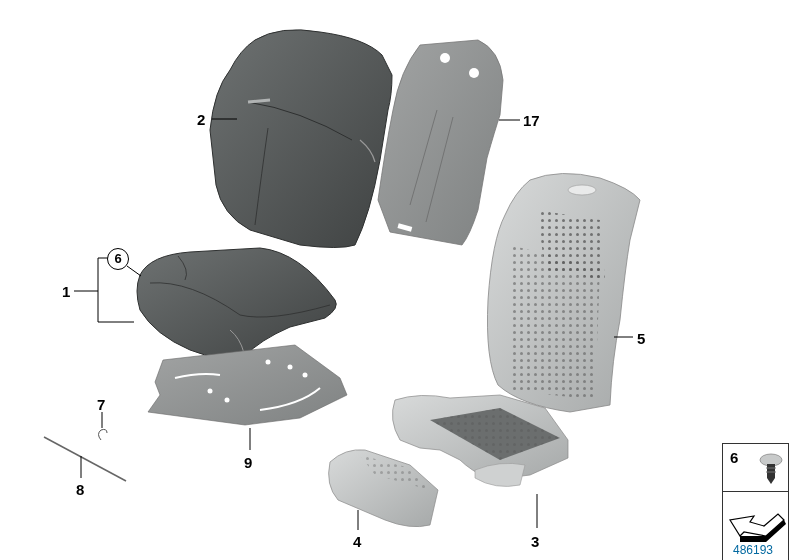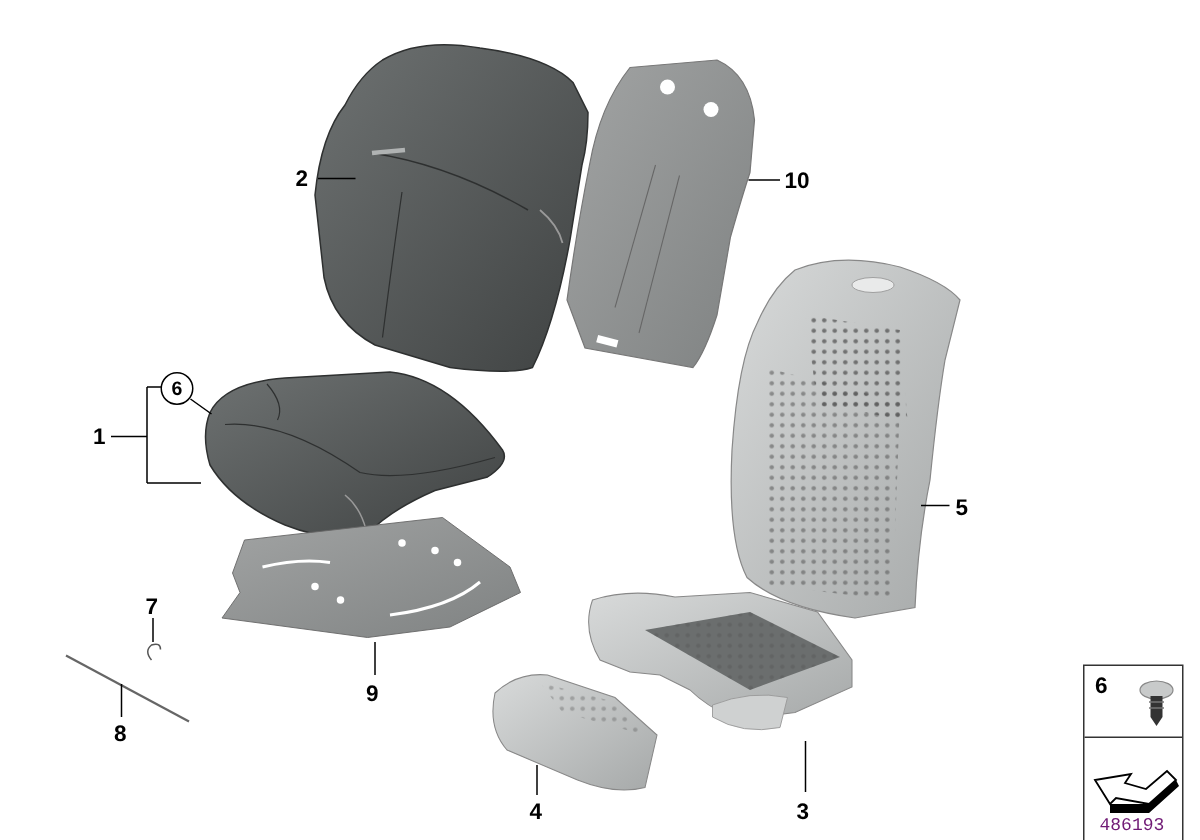--- a/index.html
+++ b/index.html
@@ -9,21 +9,21 @@
   .callout { position: absolute; font-weight: bold; font-size: 15px; color: #000;
              font-family: "Liberation Sans", sans-serif; line-height: 1; }
   .circled { position: absolute; width: 20px; height: 20px; border: 1.5px solid #000;
              border-radius: 50%; text-align: center; line-height: 20px; font-weight: bold;
              font-size: 13px; background: #fff; }
   .legend-box { position: absolute; left: 722px; top: 443px; width: 67px; height: 121px;
                 border: 1px solid #333; background: #fff; box-sizing: border-box; }
   .legend-cell1 { position: absolute; left: 0; top: 0; width: 100%; height: 47px;
                   border-bottom: 1px solid #333; }
   .legend-num { position: absolute; left: 7px; top: 5px; font-weight: bold; font-size: 15px; }
-  .diagram-id { position: absolute; left: 733px; top: 543px; font-size: 12px; color: #701a75; font-family: Liberation Mono, monospace; }
+  .diagram-id { position: absolute; left: 733px; top: 543px; font-size: 12px; color: #0369a1; }
 </style>
 </head>
 <body>
 
 <div id="stage">
   <svg width="800" height="560" viewBox="0 0 800 560" xmlns="http://www.w3.org/2000/svg" style="position:absolute;left:0;top:0">
     <defs>
       <linearGradient id="gDark" x1="0" y1="0" x2="1" y2="1">
         <stop offset="0" stop-color="#6e7272"></stop>
         <stop offset="1" stop-color="#3f4242"></stop>
@@ -111,21 +111,21 @@
       <line x1="127" y1="266" x2="141" y2="276"></line>
       <line x1="250" y1="428" x2="250" y2="450"></line>
       <line x1="102" y1="412" x2="102" y2="428"></line>
       <line x1="81" y1="456" x2="81" y2="478"></line>
       <line x1="358" y1="510" x2="358" y2="530"></line>
       <line x1="537" y1="494" x2="537" y2="528"></line>
     </g>
   </svg>
 
   <span class="callout" style="left:197px;top:112px">2</span>
-  <span class="callout" style="left:523px;top:113px">10</span>
+  <span class="callout" style="left:523px;top:113px">17</span>
   <span class="callout" style="left:637px;top:331px">5</span>
   <span class="callout" style="left:62px;top:284px">1</span>
   <span class="circled" style="left:107px;top:248px">6</span>
   <span class="callout" style="left:244px;top:455px">9</span>
   <span class="callout" style="left:97px;top:397px">7</span>
   <span class="callout" style="left:76px;top:482px">8</span>
   <span class="callout" style="left:353px;top:534px">4</span>
   <span class="callout" style="left:531px;top:534px">3</span>
 
   <div class="legend-box">

